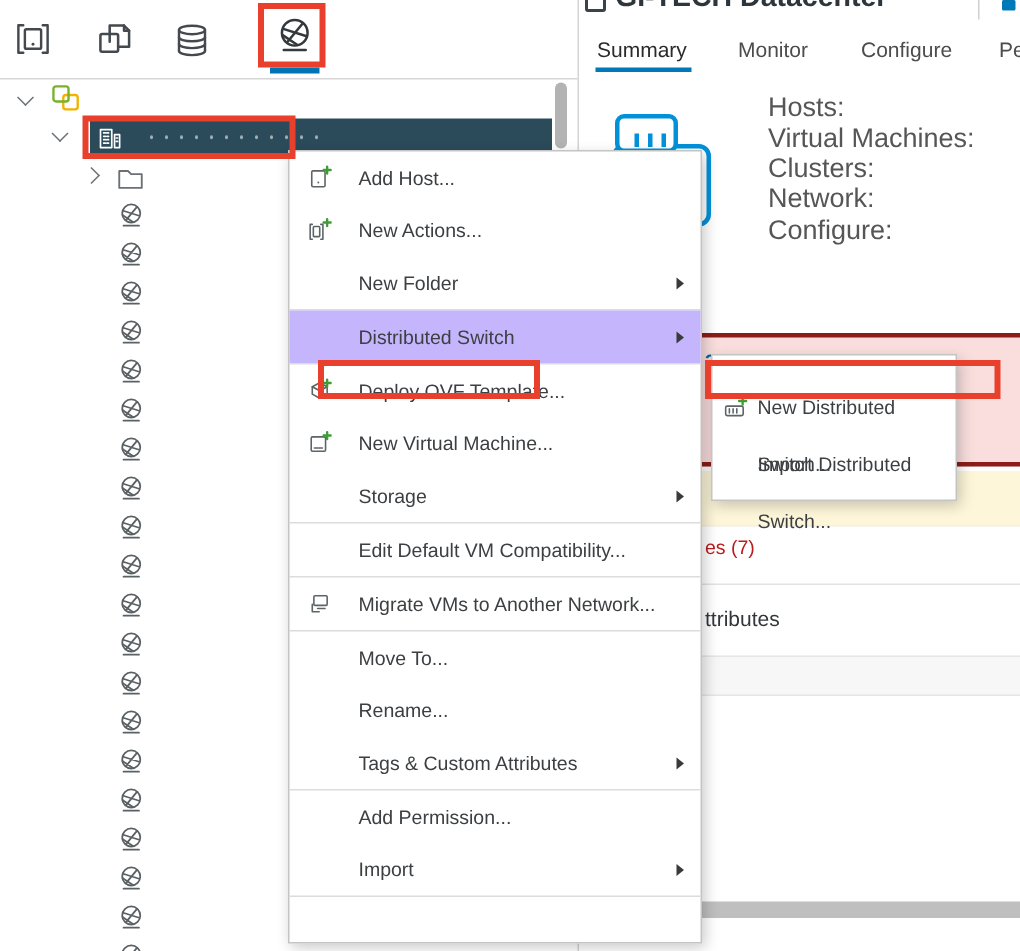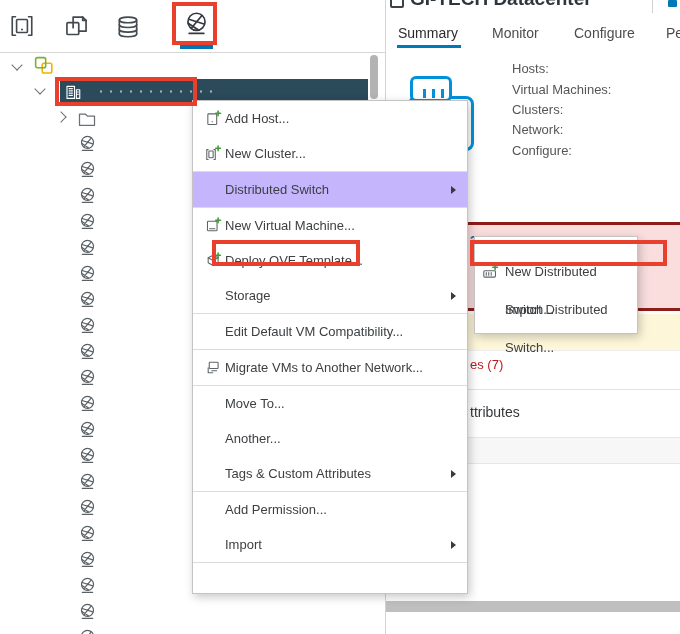--- a/index.html
+++ b/index.html
@@ -27,21 +27,21 @@
   .tree-ico { position:absolute; }
 
   
   .red-box { position:absolute; border:4px solid #e8402c; z-index:40; background:transparent; }
 
   
   #context-menu { left:192px; top:100px; width:276px; background:#fff; border:1px solid #c4c4c4;
     box-shadow:2px 3px 9px rgba(0,0,0,.22); z-index:10; color:#3d4043; font-size:13px; }
   .menu-header { height:30px; line-height:30px; background:#f1f1f1; color:#5f6468; position:relative; padding-left:38px; }
   .mh-ico { position:absolute; left:12px; top:7px; width:16px; height:16px; color:#60676c; }
-  .mi { height:35px; line-height:35px; position:relative; padding-left:32px; cursor:default; }
+  .mi { height:35px; line-height:35px; position:relative; padding-left:46px; cursor:default; }
   .mi.hl { background:#c4b5fd; }
   .mi-ico { position:absolute; left:12px; top:9px; width:17px; height:17px; color:#5d6468; }
   .msep { height:1px; background:#dcdcdc; }
   .menu-tail { height:30px; }
   .sub-arrow { position:absolute; right:11px; top:50%; margin-top:-4px; width:0; height:0;
     border-left:5px solid #3a3a3a; border-top:4px solid transparent; border-bottom:4px solid transparent; }
 
   
   #submenu { left:474px; top:236px; width:164px; background:#fff; border:1px solid #c4c4c4;
     box-shadow:2px 3px 9px rgba(0,0,0,.22); z-index:12; color:#3d4043; font-size:13px; padding:16px 0 4px 0; }
@@ -57,21 +57,21 @@
   .actions-bit { left:282px; top:0; width:9px; height:7px; background:#0079b8; border-radius:1px; }
 
   .tab { position:absolute; top:25px; font-size:14px; color:#4c4c4c; white-space:nowrap;text-align:center; }
   .tab.active { color:#2b2b2b; }
   .tab-underline { left:11px; top:45px; width:64px; height:3px; background:#0079b8; }
 
   .dc-big-outer { left:22px; top:96px; width:66px; height:55px; border:3px solid #0091da; border-radius:8px; }
   .dc-big-top { left:24px; top:76px; width:42px; height:26px; border:3px solid #0091da; border-radius:6px; background:#fff; }
   .dc-tick { position:absolute; width:3px; height:9px; background:#0091da; top:86px; }
 
-  .sum-label { position:absolute; left:126px; font-size:13px; color:#565656; }
+  .sum-label { position:absolute; left:126px; font-size:18px; color:#565656; }
 
   .alert-banner { left:0; top:222px; width:294px; height:89px; background:#fadede;
     border-top:3px solid #8c1d18; border-bottom:3px solid #8c1d18; }
   .alert-link { position:absolute; left:84px; top:8px; font-size:13px; font-weight:bold; color:#0065a4; }
   .warn-banner { left:0; top:314px; width:294px; height:37px; background:#fdf6d9; border-bottom:1px solid #efefef; }
   .frag-link { left:84px; top:357px; font-size:13px; color:#b91c1c; }
   .sec-divider { left:0; top:389px; width:294px; height:1px; background:#e3e3e3; }
   .frag-attr { left:84px; top:404px; font-size:14px; color:#33373a; }
   .grey-row { left:0; top:437px; width:294px; height:27px; background:#f7f7f7;
     border-top:1px solid #e6e6e6; border-bottom:1px solid #e6e6e6; }
@@ -338,39 +338,43 @@
   <div class="mi">
     <svg class="ico mi-ico">
         <use href="#sym-add-host"></use>
       </svg>
     <span>Add Host...</span>
   </div>
   <div class="mi">
     <svg class="ico mi-ico">
         <use href="#sym-new-cluster"></use>
       </svg>
-    <span>New Cluster...</span>
+    <span>New Actions...</span>
+  </div>
+  <div class="mi">
+    <span>New Folder</span>
+    <span class="sub-arrow"></span>
   </div>
   <div class="msep"></div>
   <div class="mi hl">
     <span>Distributed Switch</span>
     <span class="sub-arrow"></span>
   </div>
   <div class="msep"></div>
   <div class="mi">
     <svg class="ico mi-ico">
+        <use href="#sym-deploy-ovf"></use>
+      </svg>
+    <span>Deploy OVF Template...</span>
+  </div>
+  <div class="mi">
+    <svg class="ico mi-ico">
         <use href="#sym-new-vm"></use>
       </svg>
     <span>New Virtual Machine...</span>
-  </div>
-  <div class="mi">
-    <svg class="ico mi-ico">
-        <use href="#sym-deploy-ovf"></use>
-      </svg>
-    <span>Deploy OVF Template...</span>
   </div>
   <div class="mi">
     <span>Storage</span>
     <span class="sub-arrow"></span>
   </div>
   <div class="msep"></div>
   <div class="mi">
     <span>Edit Default VM Compatibility...</span>
   </div>
   <div class="msep"></div>
@@ -378,21 +382,21 @@
     <svg class="ico mi-ico">
         <use href="#sym-migrate"></use>
       </svg>
     <span>Migrate VMs to Another Network...</span>
   </div>
   <div class="msep"></div>
   <div class="mi">
     <span>Move To...</span>
   </div>
   <div class="mi">
-    <span>Another...</span>
+    <span>Rename...</span>
   </div>
   <div class="mi">
     <span>Tags &amp; Custom Attributes</span>
     <span class="sub-arrow"></span>
   </div>
   <div class="msep"></div>
   <div class="mi">
     <span>Add Permission...</span>
   </div>
   <div class="mi">

